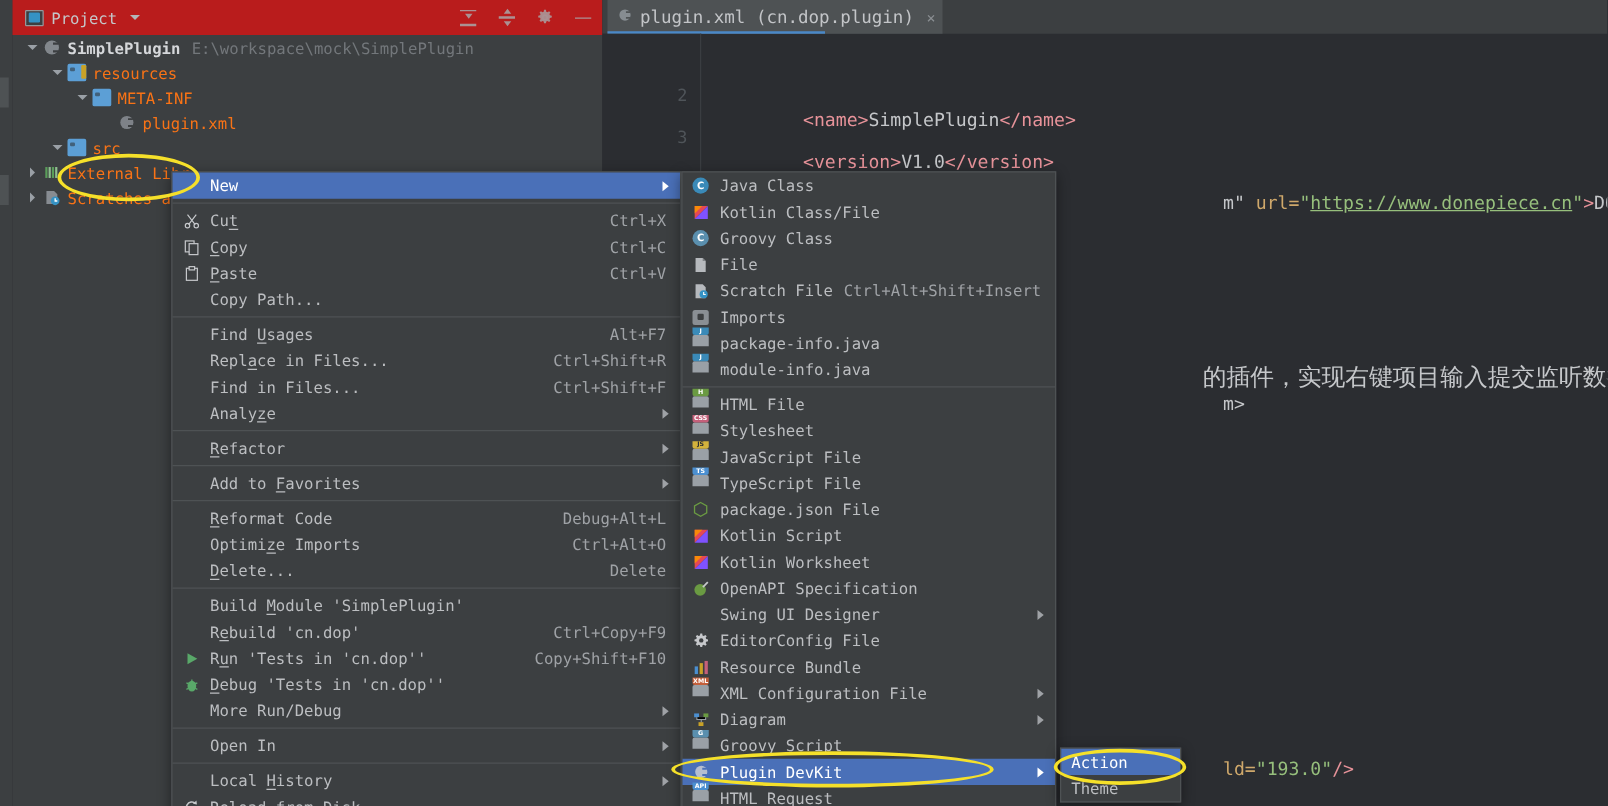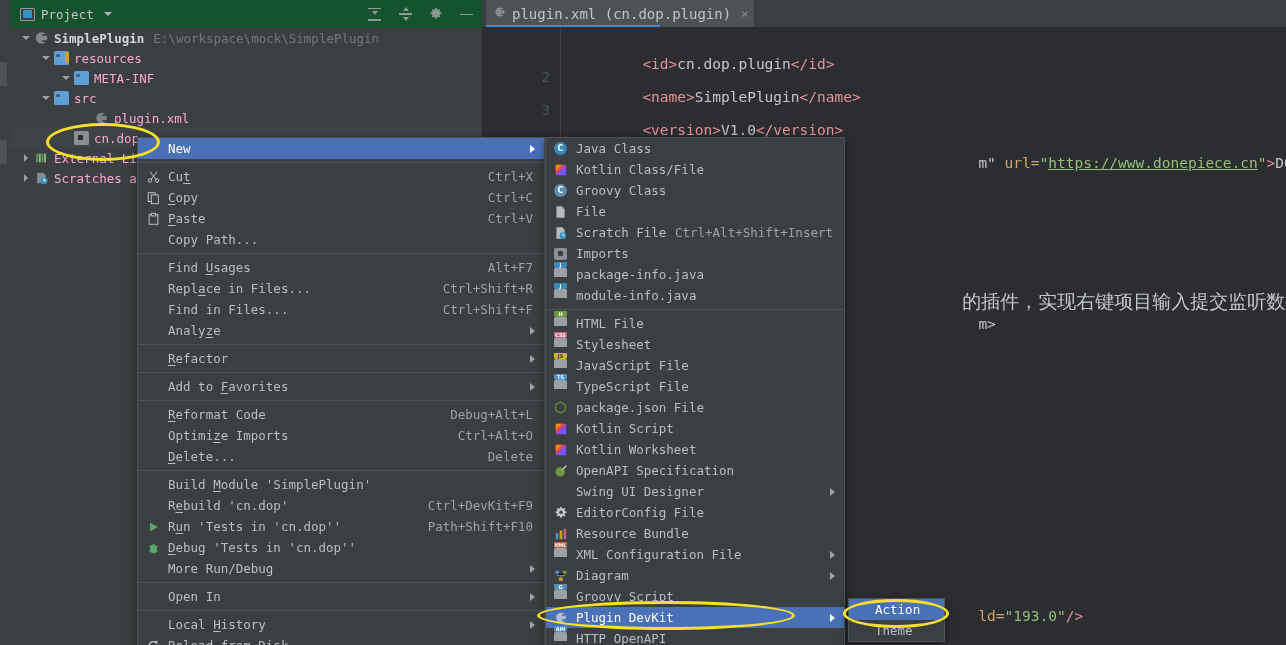--- a/index.html
+++ b/index.html
@@ -19,21 +19,21 @@
   #tool-stripe .tab{
     position:absolute;left:0;width:7px;background:#4e5254;
   }
   
   #project-panel{
     position:absolute;left:10px;top:0;width:472px;height:645px;
     background:#3c3f41;
   }
   #project-header{
     position:absolute;left:0;top:0;width:472px;height:28px;
-    background:#14532d;
+    background:#b91c1c;
     display:flex;align-items:center;
   }
   #project-title{
     display:flex;align-items:center;gap:6px;margin-left:10px;
     font-size:12.5px;color:#c5c7ca;
   }
   .win-icon{
     width:13px;height:11px;border:1px solid #93989c;border-radius:1px;
     background:#3c3f41;position:relative;flex:none;
   }
@@ -109,21 +109,21 @@
     content:"";position:absolute;right:0px;top:1px;width:4px;height:11px;
     background:#c9a227;border-radius:1px;
   }
   .tico.folder-src{background:#5c9fd6;}
   .tico.pkg{
     background:#8a8f94;border-radius:1.5px;
   }
   .tico.pkg:before{
     content:"";position:absolute;left:4px;top:4px;width:5px;height:5px;background:#2b2d31;border-radius:1px;
   }
-  .lbl{color:#f9a8d4}
+  .lbl{color:#f97316}
   .lbl.bold{font-weight:bold;color:#d5d7da}
   .path{color:#73777b;margin-left:9px}
   
   #editor{
     position:absolute;left:482px;top:0;width:804px;height:645px;background:#2b2d31;
   }
   #tabbar{position:absolute;left:0;top:0;width:804px;height:27px;background:#3c3f41;}
   #tab{
     position:absolute;left:4px;top:0;height:27px;display:flex;align-items:center;
     padding:0 6px 0 8px;background:#4e5254;gap:6px;
@@ -167,21 +167,21 @@
   #sub{
     position:absolute;left:545px;top:137px;width:298px;
     background:#3c3f41;border:1px solid #4e5254;box-shadow:0 3px 10px rgba(0,0,0,.45);
     z-index:41;
   }
   #sub2{
     position:absolute;left:848px;top:598px;width:95px;
     background:#3c3f41;border:1px solid #4e5254;box-shadow:0 3px 10px rgba(0,0,0,.45);
     z-index:42;
   }
-  #sub2 .mi{padding-left:26px}
+  #sub2 .mi{padding-left:8px}
   
   .fi{width:13px;height:14px;border-radius:1.5px;position:relative;background:#9aa0a6;}
   .fi:before{content:"";position:absolute;left:0;top:0;width:13px;height:9px;background:#9aa0a6;border-radius:1.5px 1.5px 0 0;}
   .fi span{position:absolute;left:0;bottom:0;width:13px;height:6px;border-radius:0 0 2px 2px;
     font-size:5px;line-height:6px;text-align:center;color:#1e1f22;font-family:"DejaVu Sans",sans-serif;font-weight:bold;}
   .cir{width:13px;height:13px;border-radius:50%;display:flex;align-items:center;justify-content:center;
     font-size:8px;font-weight:bold;color:#fff;font-family:"DejaVu Sans",sans-serif;}
   
   .ellipse{position:absolute;border:3px solid #f5e02a;border-radius:50%;z-index:60;pointer-events:none;}
 </style>
@@ -238,41 +238,36 @@
       <span class="tico folder folder-res"></span>
       <span class="lbl">resources</span>
     </div>
 
     <div class="row" style="padding-left:52px">
       <span class="arrow down"></span>
       <span class="tico folder"></span>
       <span class="lbl">META-INF</span>
     </div>
 
-    <div class="row" style="padding-left:32px">
-      <span class="arrow down"></span>
-      <span class="tico folder folder-src"></span>
-      <span class="lbl">src</span>
-    </div>
-
     <div class="row" style="padding-left:84px">
       <span class="tico">
         <svg width="15" height="14" viewBox="0 0 16 16">
             <path fill="#9aa0a6" d="M8 2A6 6 0 1 0 8 14 6 6 0 0 0 8 2z" opacity=".7"></path>
             <path fill="#3c3f41" d="M9 4h4.5v1.8H9zM9 10.2h4.5V12H9z"></path>
           </svg>
       </span>
       <span class="lbl">plugin.xml</span>
     </div>
 
-    <div class="row sel" style="padding-left:52px">
-      <span class="arrow none"></span>
-      <span class="tico pkg"></span>
-      <span class="lbl">cn.dop</span>
-    </div>
+    <div class="row" style="padding-left:32px">
+      <span class="arrow down"></span>
+      <span class="tico folder folder-src"></span>
+      <span class="lbl">src</span>
+    </div>
+
 
     <div class="row" style="padding-left:12px">
       <span class="arrow right"></span>
       <span class="tico">
         <svg width="15" height="14" viewBox="0 0 16 16">
           <rect x="2" y="3" width="2" height="10" fill="#5a9e5a"></rect>
             <rect x="5" y="3" width="2" height="10" fill="#8fc08f"></rect>
           <rect x="8" y="3" width="2" height="10" fill="#5a9e5a"></rect>
             <rect x="11" y="3" width="2" height="10" fill="#8fc08f"></rect>
         </svg>
@@ -309,23 +304,20 @@
     <div id="tab-underline"></div>
   </div>
 
   <div id="gutter">
     <span class="lnum" style="top:42px">2</span>
     <span class="lnum" style="top:75px">3</span>
     <span class="lnum" style="top:108px">4</span>
   </div>
 
   <div id="code">
-    <div class="cl" style="top:13px;left:30px">
-      <span class="tg">&lt;id&gt;</span><span class="txt">cn.dop.plugin</span><span class="tg">&lt;/id&gt;</span>
-    </div>
     <div class="cl" style="top:46px;left:30px">
       <span class="tg">&lt;name&gt;</span><span class="txt">SimplePlugin</span><span class="tg">&lt;/name&gt;</span>
     </div>
     <div class="cl" style="top:79px;left:30px">
       <span class="tg">&lt;version&gt;</span><span class="txt">V1.0</span><span class="tg">&lt;/version&gt;</span>
     </div>
 
     <div class="cl" style="top:112px;left:366px">
       <span class="txt">m" </span><span class="attr">url=</span><span class="str">"</span><span class="lnk">https://www.donepiece.cn</span><span class="str">"</span><span class="tg">&gt;</span><span class="txt">DOP</span>
     </div>
@@ -448,30 +440,30 @@
   </div>
   <div class="sep"></div>
 
   <div class="mi">
     <span class="mico"></span>
     <span class="mlabel">Build <span class="u">M</span>odule 'SimplePlugin'</span>
   </div>
   <div class="mi">
     <span class="mico"></span>
     <span class="mlabel">R<span class="u">e</span>build 'cn.dop'</span>
-    <span class="mkey">Ctrl+DevKit+F9</span>
+    <span class="mkey">Ctrl+Copy+F9</span>
   </div>
   <div class="mi">
     <span class="mico">
       <svg width="15" height="14" viewBox="0 0 16 16">
           <path fill="#59a869" d="M4 3l9 5-9 5z"></path>
         </svg>
     </span>
     <span class="mlabel">R<span class="u">u</span>n 'Tests in 'cn.dop''</span>
-    <span class="mkey">Path+Shift+F10</span>
+    <span class="mkey">Copy+Shift+F10</span>
   </div>
   <div class="mi">
     <span class="mico">
       <svg width="15" height="14" viewBox="0 0 16 16">
           <ellipse cx="8" cy="9" rx="4" ry="5" fill="#59a869"></ellipse>
           <path d="M3 6l2 1M13 6l-2 1M3 12l2-1M13 12l-2-1M8 3v2" stroke="#59a869" stroke-width="1.2"></path>
         </svg>
     </span>
     <span class="mlabel"><span class="u">D</span>ebug 'Tests in 'cn.dop''</span>
   </div>
@@ -689,21 +681,21 @@
           <path fill="#4a70b8" d="M9 4h4.5v1.8H9zM9 10.2h4.5V12H9z"></path>
         </svg>
     </span>
     <span class="mlabel">Plugin DevKit</span>
     <span class="marr"></span>
   </div>
   <div class="mi">
     <span class="mico">
       <span class="fi" style="background:#b6b9bd"><span style="background:#4b8fd0;color:#fff">API</span></span>
     </span>
-    <span class="mlabel">HTTP OpenAPI</span>
+    <span class="mlabel">HTML Request</span>
   </div>
 </div>
 
 <div id="sub2">
   <div class="mi hl">
     <span class="mlabel">Action</span>
   </div>
   <div class="mi">
     <span class="mlabel">Theme</span>
   </div>

